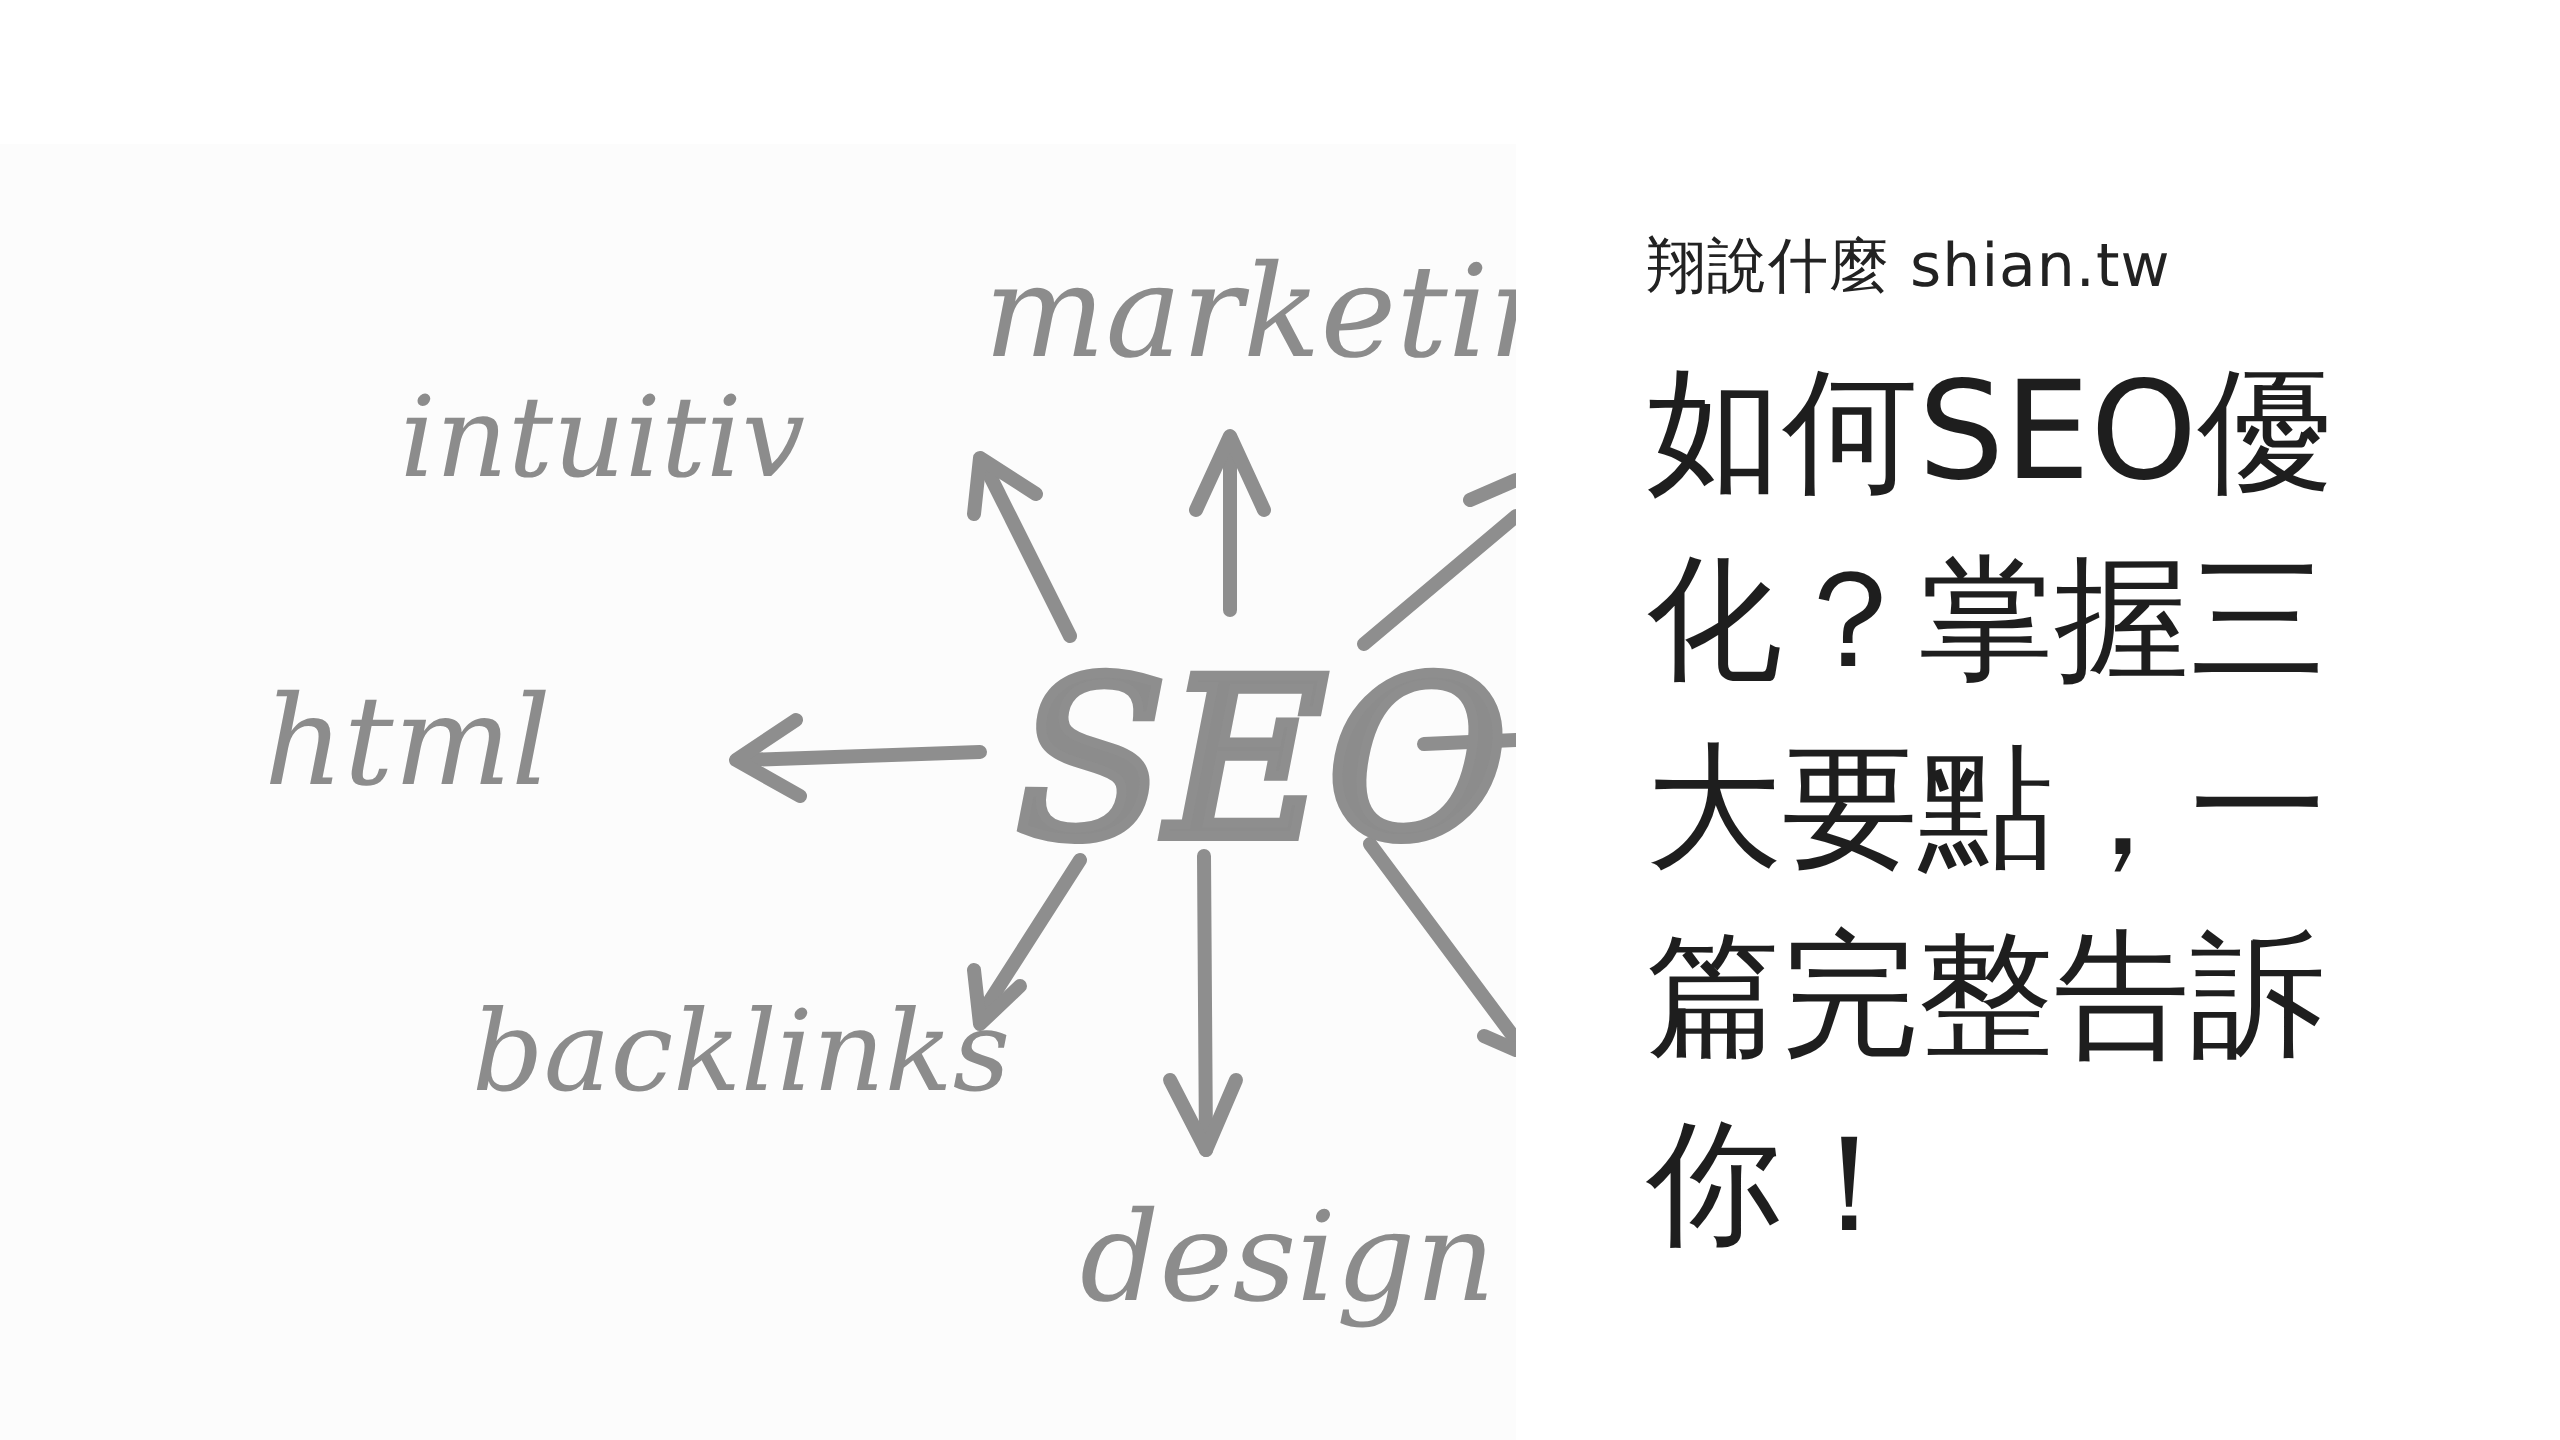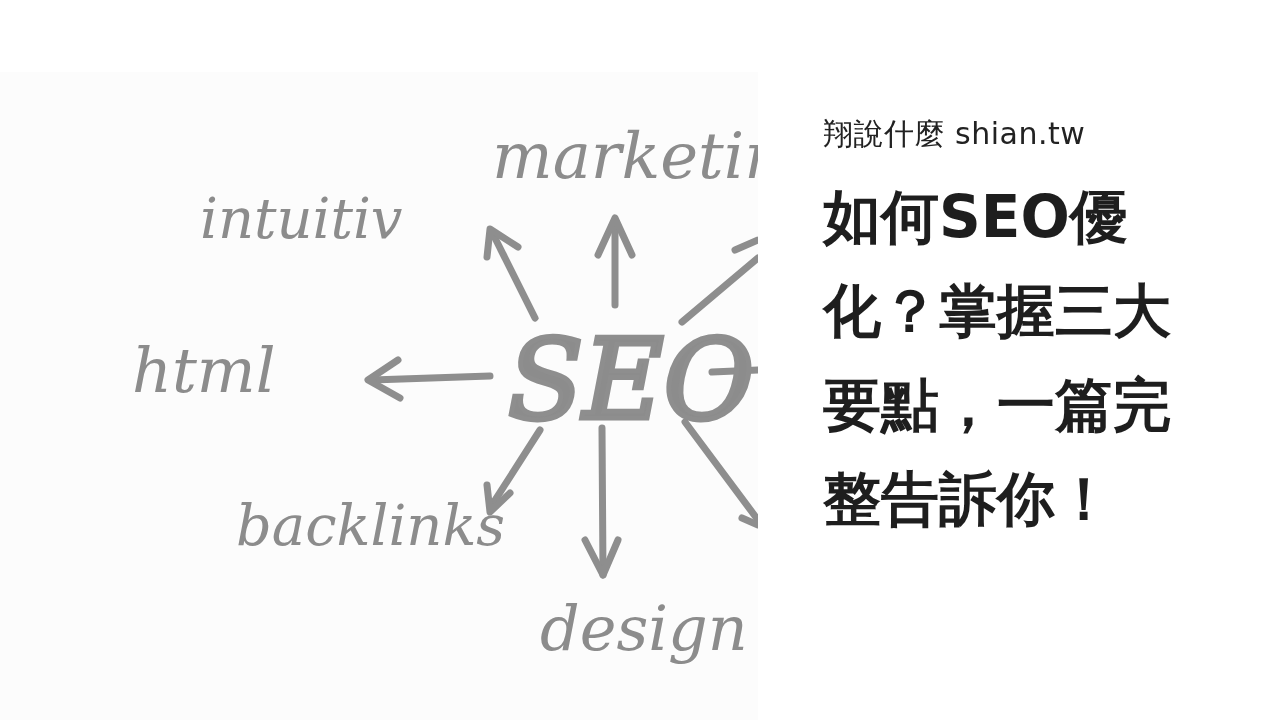--- a/index.html
+++ b/index.html
@@ -24,21 +24,21 @@
     .stroke { stroke: #8e8e8e; stroke-width: 7; fill: none; stroke-linecap: round; stroke-linejoin: round; }
     .text-panel {
       position: absolute; left: 823px; top: 112px; width: 380px;
     }
     .site-line {
       font-size: 30px; color: #222; line-height: 44px; letter-spacing: 0.5px;
       white-space: nowrap;
     }
     .headline {
       margin-top: 14px;
-      font-size: 58px; font-weight: bold; color: #1e1e1e;
+      font-size: 68px; font-weight: normal; color: #1e1e1e;
       line-height: 94px; width: 370px;
       word-break: break-all;
     }
   </style>
 </head>
 <body>
 
 <div class="illustration">
   <svg width="758" height="720" viewBox="0 0 758 720" xmlns="http://www.w3.org/2000/svg">
 

